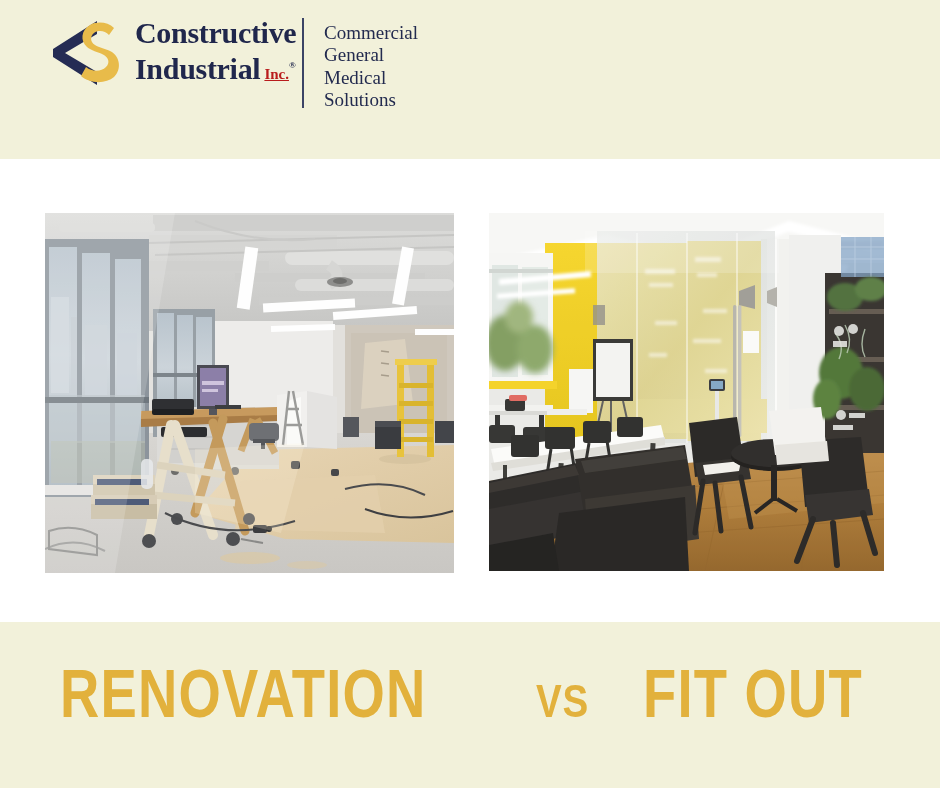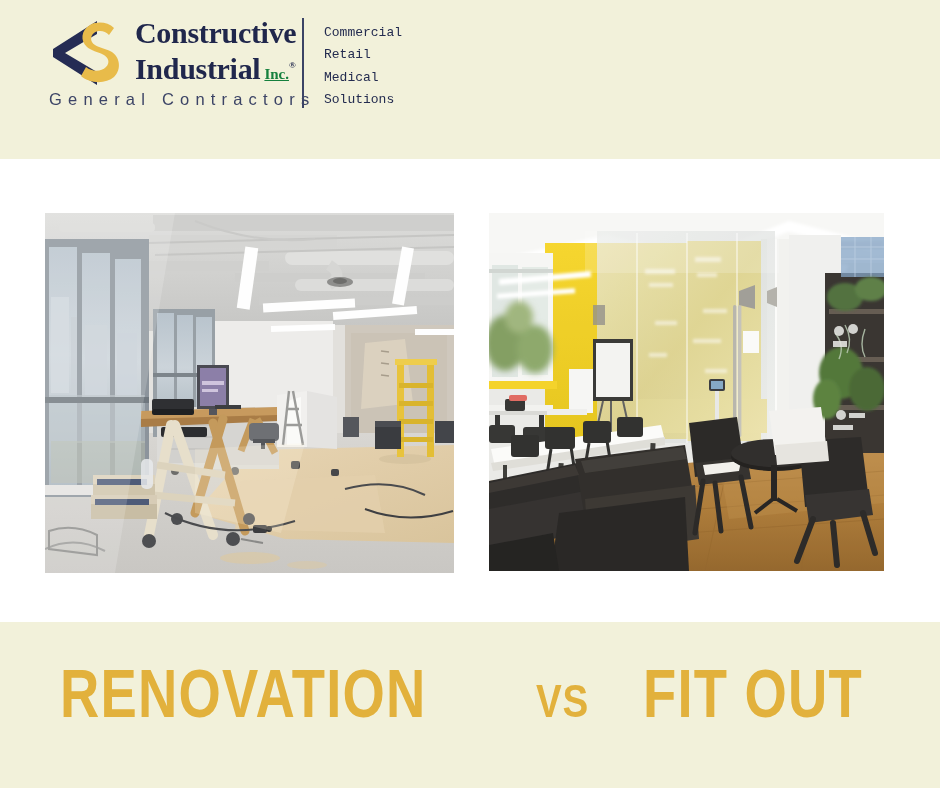--- a/index.html
+++ b/index.html
@@ -38,21 +38,21 @@
     font-size:30px;
     line-height:33px;
     letter-spacing:-0.3px;
     white-space:nowrap;
   }
   .logo-line2 { position:relative; }
   .logo-inc {
     font-family:"Liberation Serif", serif;
     font-weight:bold;
     font-size:15px;
-    color:#15803d;
+    color:#b91c1c;
     letter-spacing:0;
     margin-left:4px;
     text-decoration:underline;
   }
   .logo-reg {
     font-size:9px;
     vertical-align:super;
     font-weight:bold;
     color:#20274c;
   }
@@ -69,22 +69,22 @@
     position:absolute; left:255px; top:8px;
     width:1.6px; height:90px;
     background:#3c4466;
   }
 
   .services {
     position:absolute; left:277px; top:12px;
     width:120px;
   }
   .services div {
-    font-family:Liberation Mono, monospace;
-    font-size:13px;
+    font-family:Liberation Serif, serif;
+    font-size:19px;
     line-height:22.3px;
     color:#232b4f;
     white-space:nowrap;
   }
 
   
   .photo {
     position:absolute;
     overflow:hidden;
     background:#cfcfcf;
@@ -160,27 +160,26 @@
     </svg>
   </div>
 
   <div class="logo-words">
     <div class="logo-line1">Constructive</div>
     <div class="logo-line2">
       <span>Industrial</span><span class="logo-inc">Inc.</span><span class="logo-reg">®</span>
     </div>
   </div>
 
-  <div class="logo-tagline">General Contractors</div>
 
   <div class="logo-divider"></div>
 
   <div class="services">
     <div>Commercial</div>
-    <div>Retail</div>
+    <div>General</div>
     <div>Medical</div>
     <div>Solutions</div>
   </div>
 </div>
 
 <div class="photo photo-left">
   <svg viewBox="0 0 409 360" preserveAspectRatio="none" xmlns="http://www.w3.org/2000/svg">
     <defs>
       <linearGradient id="lWin" x1="0" y1="0" x2="0" y2="1">
         <stop offset="0" stop-color="#b9c4cd"></stop>

